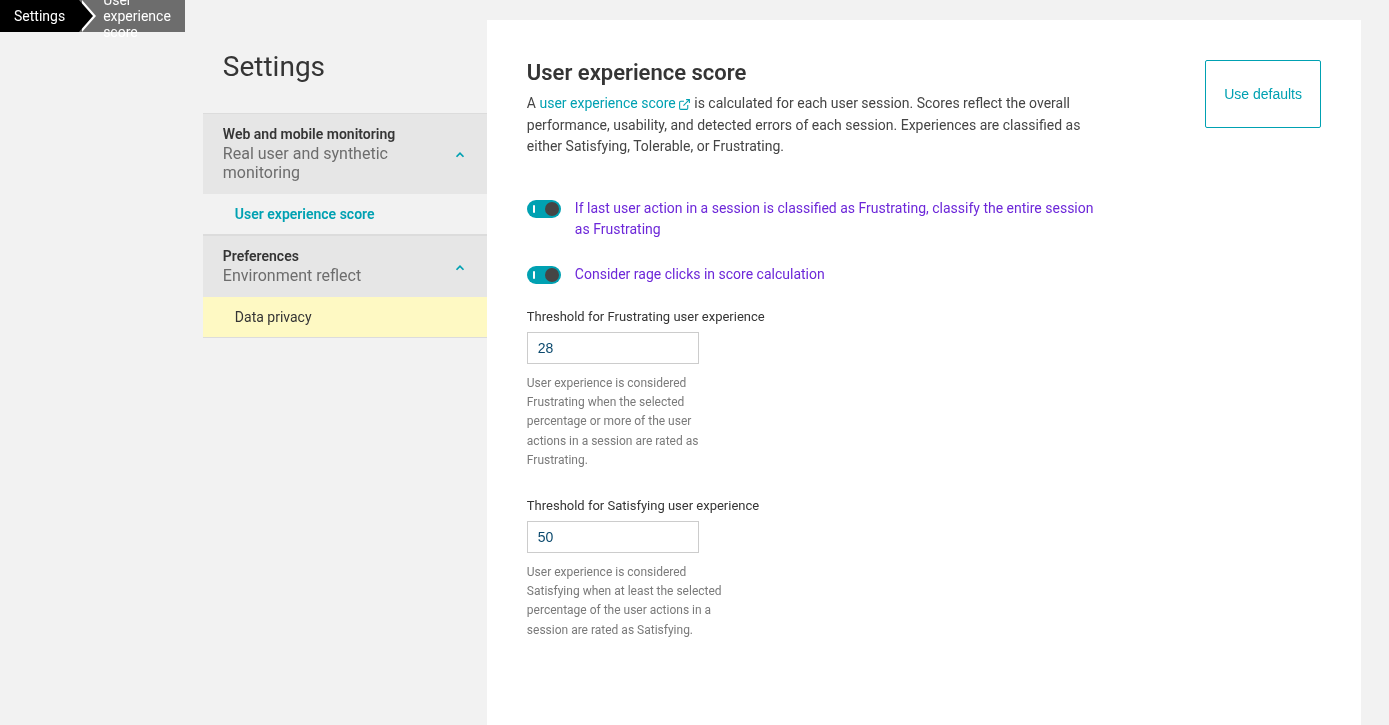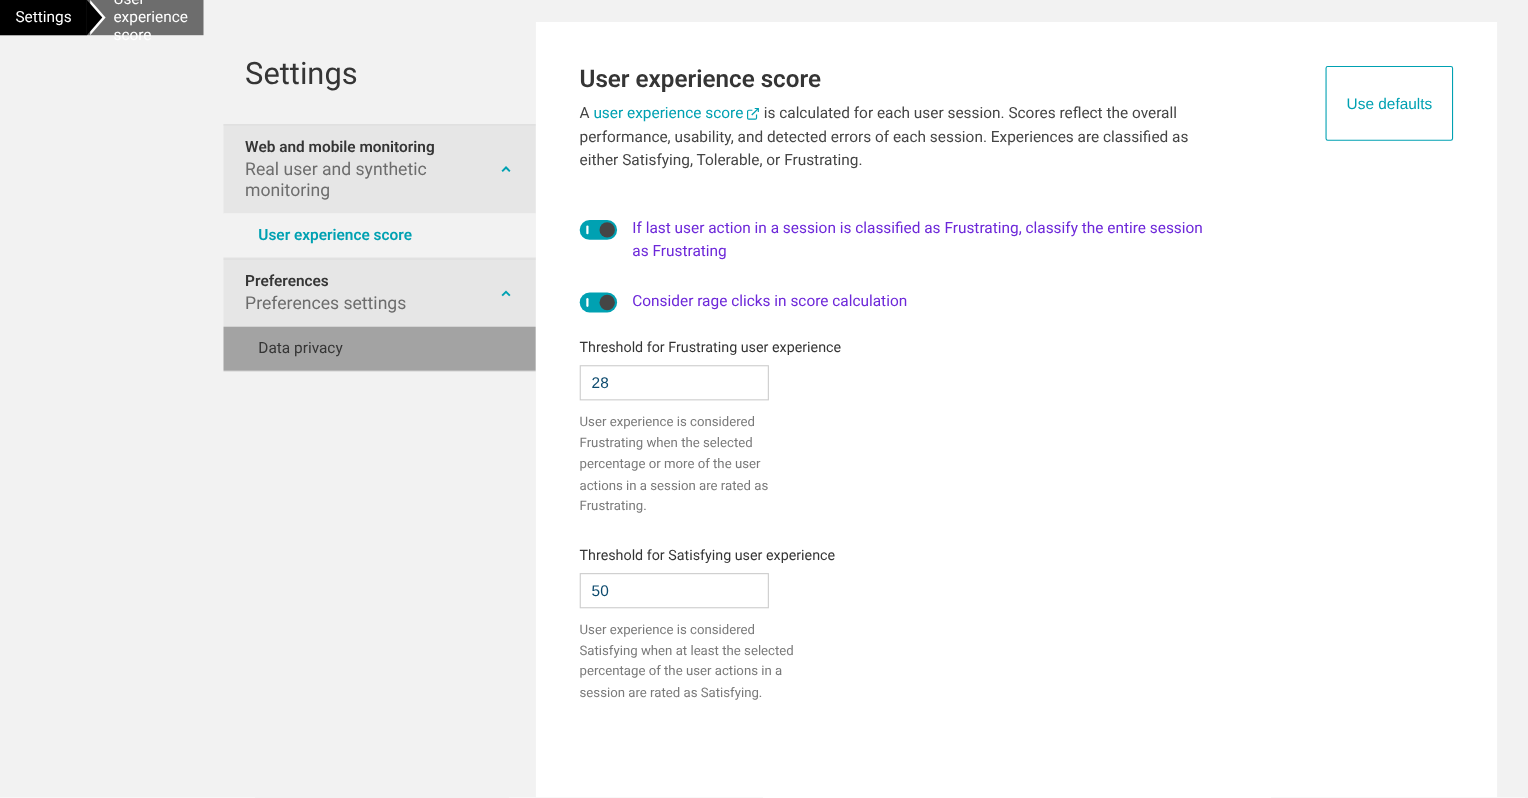--- a/index.html
+++ b/index.html
@@ -77,21 +77,21 @@
   }
   .side-group:last-of-type { border-bottom: 1px solid #dcdcdc; }
   .side-group .titles { flex: 1 1 auto; }
   .side-group .t1 { font-weight: 600; color: #353535; font-size: 14px; }
   .side-group .t2 { font-size: 16px; color: #6d6d6d; margin-top: 2px; }
   .side-group .chev { color: #00a1b2; }
   .side-item {
     padding: 12px 20px 12px 32px;
     font-size: 14px;
     cursor: pointer;
-    background: #a3a3a3;
+    background: #fef9c3;
   }
   .side-item.active {
     color: #00a1b2; font-weight: 600;
     background: #f2f2f2;
   }
   .side-item.subtle { color: #353535; }
   .side-block { border-bottom: 1px solid #dcdcdc; }
 
   
   .main-wrap { flex: 1 1 auto; padding: 20px 28px 0 0; overflow: auto; }
@@ -182,21 +182,21 @@
         </div>
         <div class="side-item active">
           <span>User experience score</span>
         </div>
       </div>
 
       <div class="side-block">
         <div class="side-group">
           <div class="titles">
             <div class="t1">Preferences</div>
-            <div class="t2">Preferences settings</div>
+            <div class="t2">Environment reflect</div>
           </div>
           <span class="chev">
             <svg width="14" height="14" viewBox="0 0 24 24" fill="none" stroke="currentColor" stroke-width="3">
                 <polyline points="6 15 12 9 18 15"></polyline>
               </svg>
           </span>
         </div>
         <div class="side-item subtle">
           <span>Data privacy</span>
         </div>

